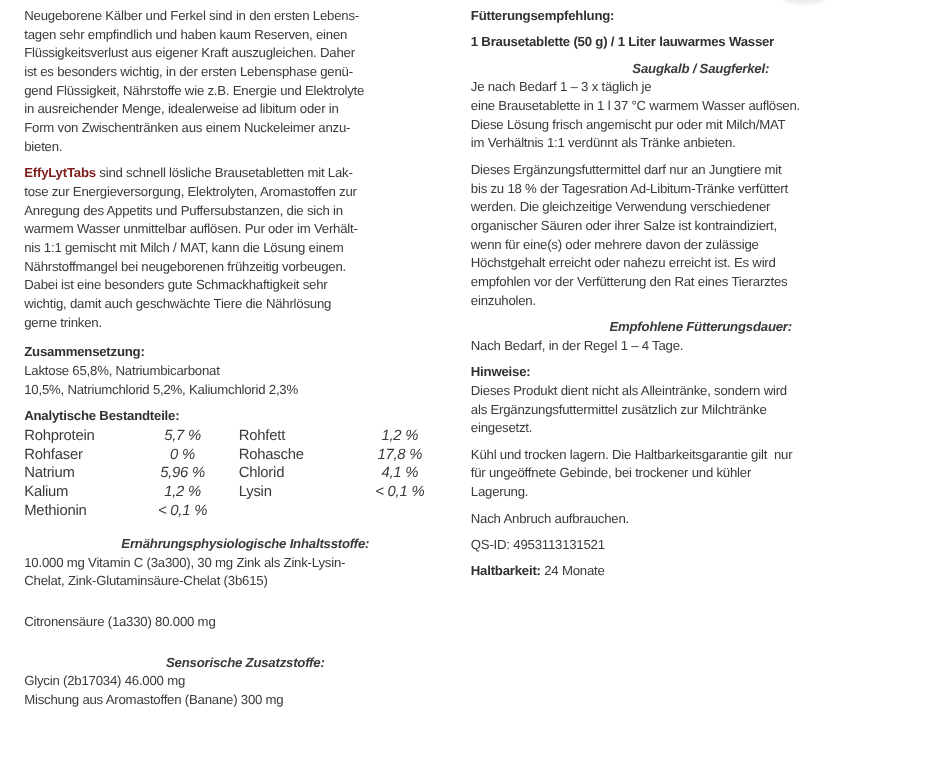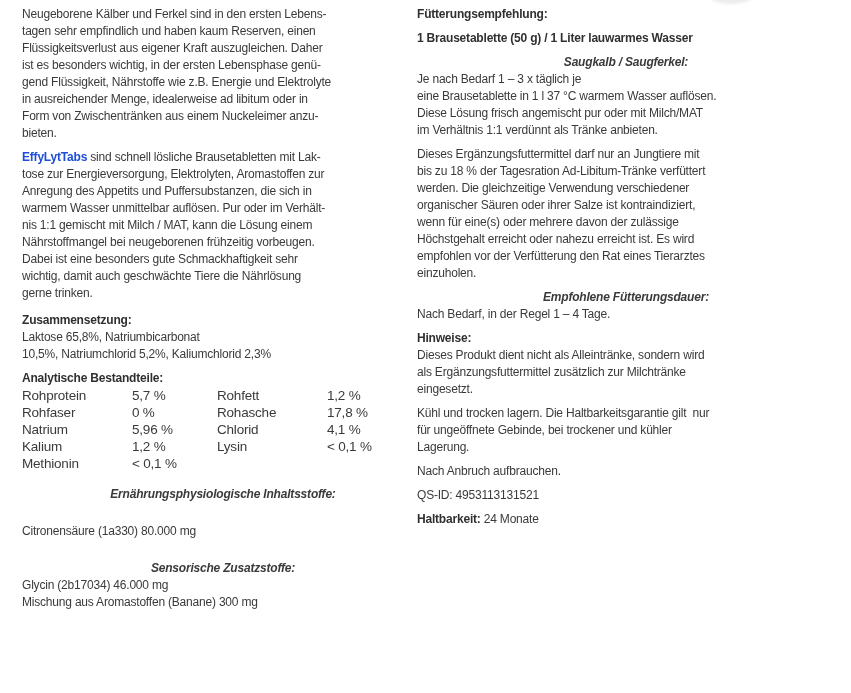--- a/index.html
+++ b/index.html
@@ -13,56 +13,56 @@
     line-height:17px;
     letter-spacing:-0.2px;
     color:#3a3a3c;
   }
   .artifact{
     position:absolute;left:711px;top:-9px;width:40px;height:13px;
     border-radius:50%;background:#ececee;filter:blur(1.5px);
   }
   .col{position:absolute;top:6px;}
   .col-left{left:22px;width:402px;}
-  .col-right{left:417px;width:418px;}
+  .col-right{left:428px;width:418px;}
   p,h3,h4{margin:0;padding:0;font-size:12px;line-height:17px;}
   .prewrap{white-space:pre-line;}
   .b{font-weight:700;color:#303032;}
   .i{font-style:italic;text-align:center;}
   .brand{font-weight:700;}
   .para{margin-bottom:7px;}
   .blk{margin-bottom:7px;}
   .sec-composition{margin-top:10px;}
   .sec-analytical{margin-top:7px;}
   .sec-additive{margin-top:20px;}
   .sec-additive.first{margin-top:14px;}
   .atable{width:378px;}
   .arow{display:grid;grid-template-columns:110px 68px 127px 73px;}
-  .arow .v{text-align:left;}
+  .arow .v{text-align:center;font-style:italic;}
   .arow .l2{padding-left:17px;}
 </style>
 </head>
 <body>
 
 <div class="page">
 
   <div class="artifact"></div>
 
   <div class="col col-left">
 
     <p class="para prewrap">Neugeborene Kälber und Ferkel sind in den ersten Lebens-
 tagen sehr empfindlich und haben kaum Reserven, einen
 Flüssigkeitsverlust aus eigener Kraft auszugleichen. Daher
 ist es besonders wichtig, in der ersten Lebensphase genü-
 gend Flüssigkeit, Nährstoffe wie z.B. Energie und Elektrolyte
 in ausreichender Menge, idealerweise ad libitum oder in
 Form von Zwischentränken aus einem Nuckeleimer anzu-
 bieten.</p>
 
-    <p class="para prewrap"><span class="brand" style="color:#1d4ed8">EffyLytTabs</span><span> sind schnell lösliche Brausetabletten mit Lak-
+    <p class="para prewrap"><span class="brand" style="color:#7f1d1d">EffyLytTabs</span><span> sind schnell lösliche Brausetabletten mit Lak-
 tose zur Energieversorgung, Elektrolyten, Aromastoffen zur
 Anregung des Appetits und Puffersubstanzen, die sich in
 warmem Wasser unmittelbar auflösen. Pur oder im Verhält-
 nis 1:1 gemischt mit Milch / MAT, kann die Lösung einem
 Nährstoffmangel bei neugeborenen frühzeitig vorbeugen.
 Dabei ist eine besonders gute Schmackhaftigkeit sehr
 wichtig, damit auch geschwächte Tiere die Nährlösung
 gerne trinken.</span></p>
 
     <section class="sec-composition">
@@ -102,20 +102,22 @@
           <span class="l">Methionin</span>
             <span class="v">&lt; 0,1 %</span>
             <span class="l2"></span>
             <span class="v"></span>
         </div>
       </div>
     </section>
 
     <section class="sec-additive first">
       <h4 class="i">Ernährungsphysiologische Inhaltsstoffe:</h4>
+      <p class="prewrap">10.000 mg Vitamin C (3a300), 30 mg Zink als Zink-Lysin-
+Chelat, Zink-Glutaminsäure-Chelat (3b615)</p>
     </section>
 
     <section class="sec-additive">
       <p class="prewrap">Citronensäure (1a330) 80.000 mg</p>
     </section>
 
     <section class="sec-additive">
       <h4 class="i">Sensorische Zusatzstoffe:</h4>
       <p class="prewrap">Glycin (2b17034) 46.000 mg
 Mischung aus Aromastoffen (Banane) 300 mg</p>

